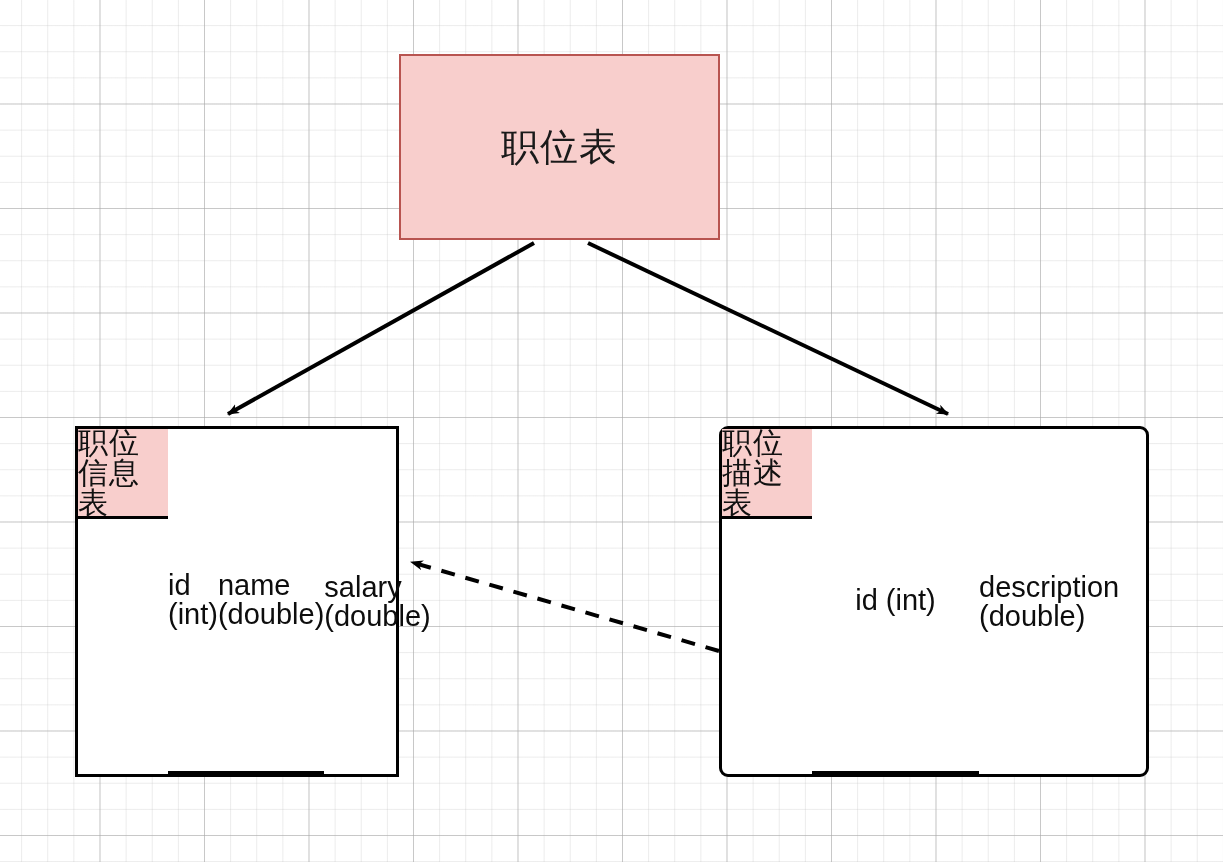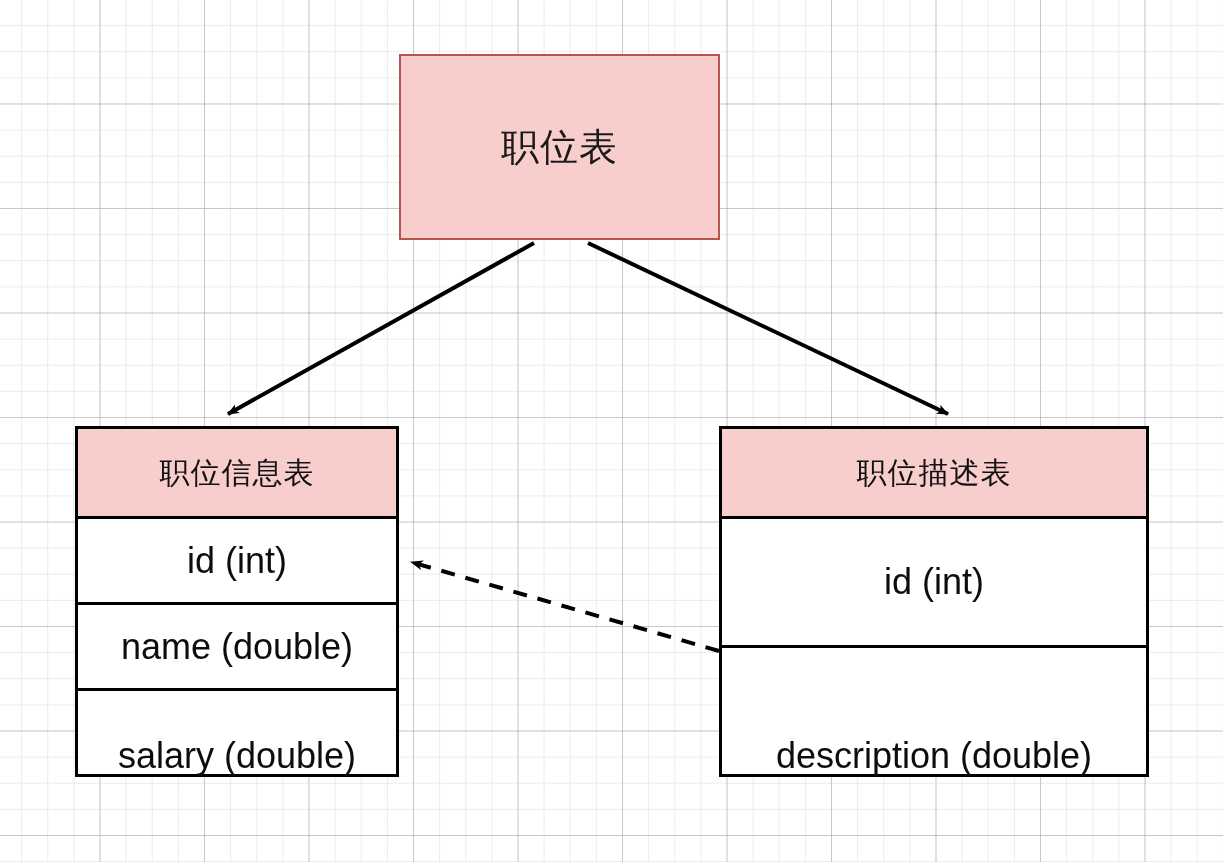--- a/index.html
+++ b/index.html
@@ -62,21 +62,21 @@
     line-height: 1;
   }
 
   
   .entity {
     position: absolute;
     box-sizing: border-box;
     border: 3px solid #000000;
     background: #ffffff;
     display: flex;
-    flex-direction: column;
+    flex-direction: row;
   }
   .entity-header {
     height: 90px;
     flex: 0 0 90px;
     background: #F8CECC;
     border-bottom: 3px solid #000000;
     box-sizing: border-box;
     display: flex;
     align-items: center;
     justify-content: center;
@@ -91,40 +91,40 @@
   .entity-row {
     flex: 1 1 0;
     border-bottom: 3px solid #000000;
     box-sizing: border-box;
     display: flex;
     align-items: center;
     justify-content: center;
   }
   .entity-row:last-child {
     border-bottom: none;
-    align-items: flex-end;
   }
   .entity-row-label {
     font-family: "Liberation Sans", sans-serif;
-    font-size: 36px;
+    font-size: 29px;
     color: #0d0d0d;
     line-height: 1;
   }
 
   #entity-job-info {
     left: 75px;
     top: 426px;
     width: 324px;
     height: 351px;
   }
   #entity-job-desc {
     left: 719px;
     top: 426px;
     width: 430px;
     height: 351px;
+    border-radius: 9px;
   }
 </style>
 </head>
 <body>
 
 <div id="canvas">
 
   <svg class="edge-layer" viewBox="0 0 1223 862" width="1223" height="862" xmlns="http://www.w3.org/2000/svg">
     <defs>
       <marker id="arrow-filled" markerWidth="14" markerHeight="14" refX="11" refY="5" orient="auto" markerUnits="userSpaceOnUse">

